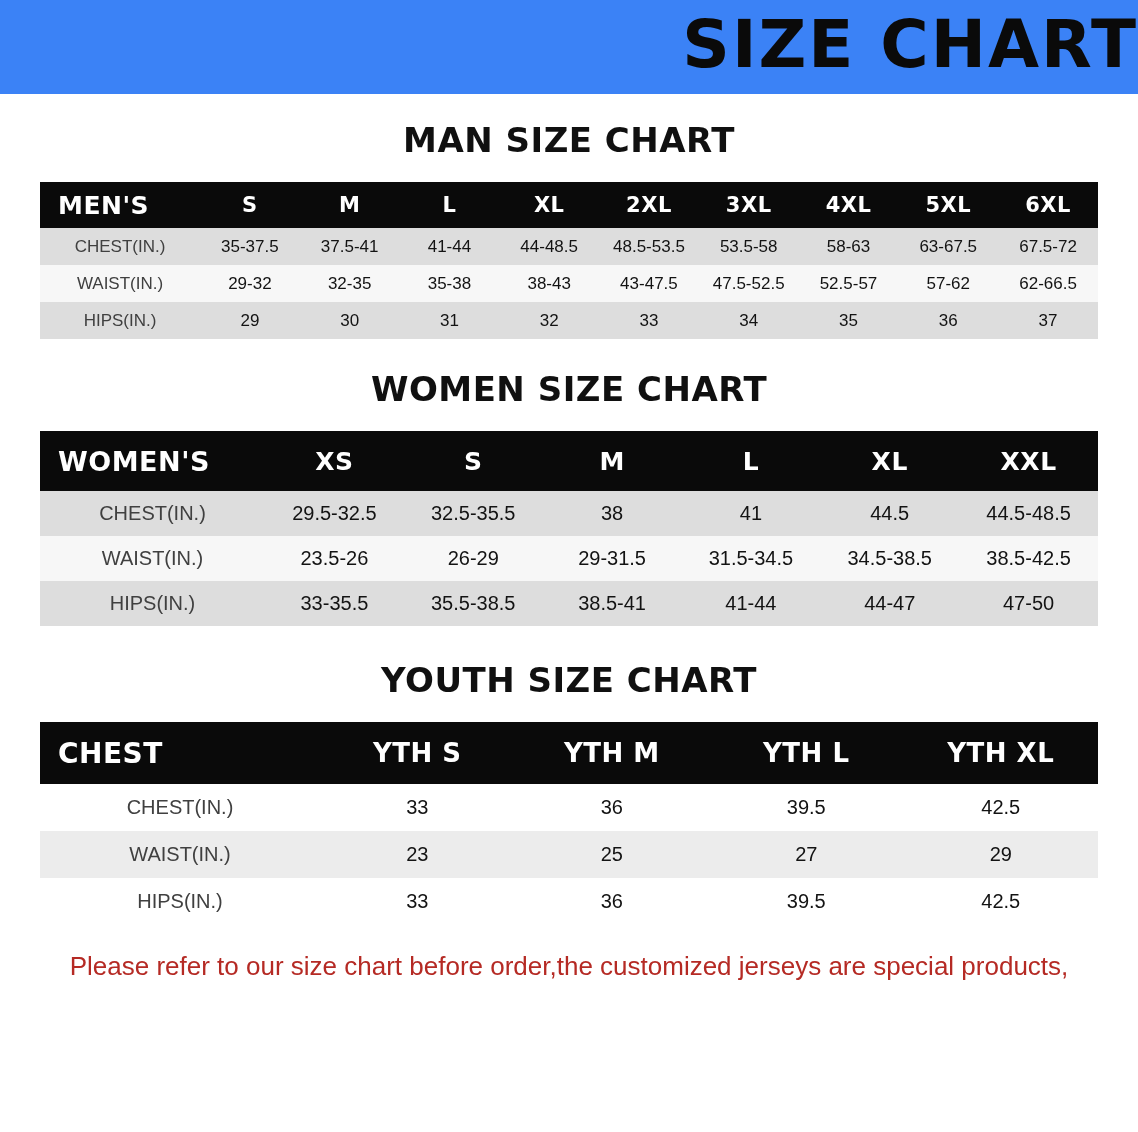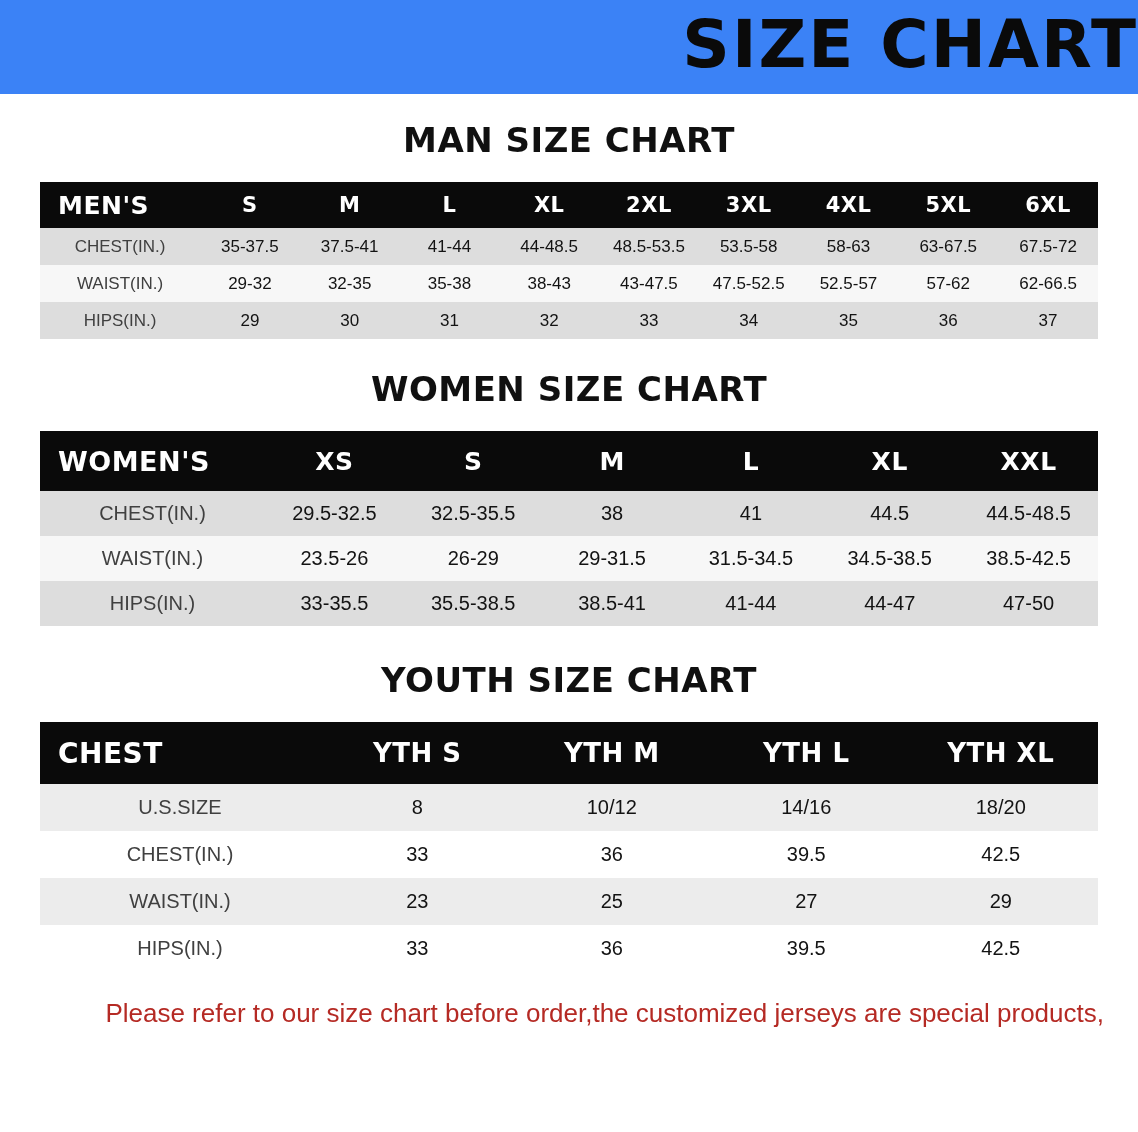--- a/index.html
+++ b/index.html
@@ -107,21 +107,21 @@
   #youth-table tbody tr.plain td { background: #ffffff; }
   #youth-table tbody tr.shade td { background: #ececec; }
 
   
   .note {
     margin: 20px 34px 0 34px;
     color: #b52a24;
     font-family: "Liberation Sans", sans-serif;
     font-size: 26px;
     line-height: 1.65;
-    text-align: right;
+    text-align: center;
   }
   .note .line { display: block; }
 </style>
 </head>
 <body>
 
 <div class="banner">
   <div class="banner-title">SIZE CHART</div>
 </div>
 
@@ -263,27 +263,20 @@
     <thead>
       <tr>
         <th class="rowlabel-head">CHEST</th>
         <th>YTH S</th>
         <th>YTH M</th>
         <th>YTH L</th>
         <th>YTH XL</th>
       </tr>
     </thead>
     <tbody>
-      <tr class="shade">
-        <td class="rowlabel">U.S.SIZE</td>
-        <td>8</td>
-        <td>10/12</td>
-        <td>14/16</td>
-        <td>18/20</td>
-      </tr>
       <tr class="plain">
         <td class="rowlabel">CHEST(IN.)</td>
         <td>33</td>
         <td>36</td>
         <td>39.5</td>
         <td>42.5</td>
       </tr>
       <tr class="shade">
         <td class="rowlabel">WAIST(IN.)</td>
         <td>23</td>

